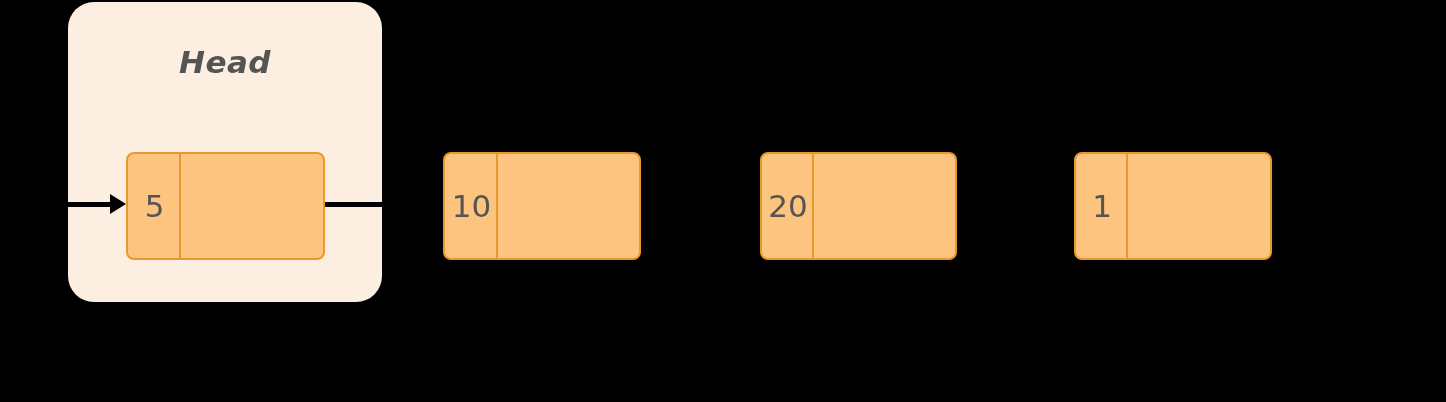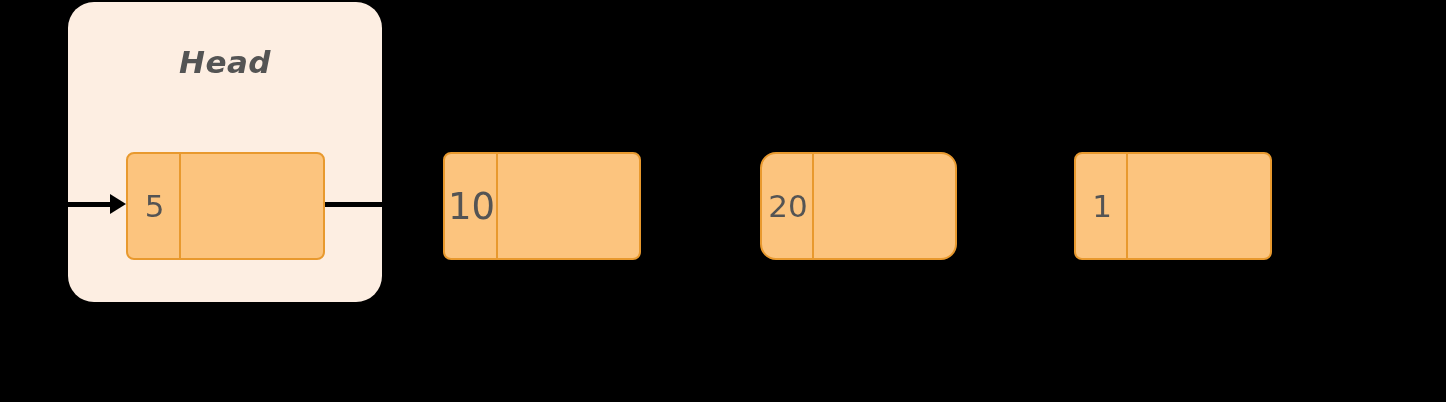--- a/index.html
+++ b/index.html
@@ -89,24 +89,24 @@
       <div class="edge-line" style="left: 929px; top: 202px; width: 29px; height: 5px; background: rgb(0, 0, 0);"></div>
       <div class="edge-line" style="left: 1243px; top: 202px; width: 30px; height: 5px; background: rgb(0, 0, 0);"></div>
     </div>
 
   <div id="nodes-layer">
       <div class="ll-node" style="left: 126px; top: 152px; width: 199px; height: 108px; background: rgb(252, 196, 126); border: 2px solid rgb(232, 153, 46); border-radius: 8px;">
         <div class="ll-node-value" style="width: 53px; font-size: 31px; color: rgb(84, 84, 84);">5</div>
         <div class="ll-node-divider" style="left: 51px; background: rgb(232, 153, 46);"></div>
       </div>
       <div class="ll-node" style="left: 443px; top: 152px; width: 198px; height: 108px; background: rgb(252, 196, 126); border: 2px solid rgb(232, 153, 46); border-radius: 8px;">
-        <div class="ll-node-value" style="width: 53px; font-size: 37px; color: rgb(84, 84, 84);">10</div>
+        <div class="ll-node-value" style="width: 53px; font-size: 31px; color: rgb(84, 84, 84);">10</div>
         <div class="ll-node-divider" style="left: 51px; background: rgb(232, 153, 46);"></div>
       </div>
-      <div class="ll-node" style="left: 760px; top: 152px; width: 197px; height: 108px; background: rgb(252, 196, 126); border: 2px solid rgb(232, 153, 46); border-radius: 16px;">
+      <div class="ll-node" style="left: 760px; top: 152px; width: 197px; height: 108px; background: rgb(252, 196, 126); border: 2px solid rgb(232, 153, 46); border-radius: 8px;">
         <div class="ll-node-value" style="width: 52px; font-size: 31px; color: rgb(84, 84, 84);">20</div>
         <div class="ll-node-divider" style="left: 50px; background: rgb(232, 153, 46);"></div>
       </div>
       <div class="ll-node" style="left: 1074px; top: 152px; width: 198px; height: 108px; background: rgb(252, 196, 126); border: 2px solid rgb(232, 153, 46); border-radius: 8px;">
         <div class="ll-node-value" style="width: 52px; font-size: 31px; color: rgb(84, 84, 84);">1</div>
         <div class="ll-node-divider" style="left: 50px; background: rgb(232, 153, 46);"></div>
       </div>
     </div>
 
 </div>

